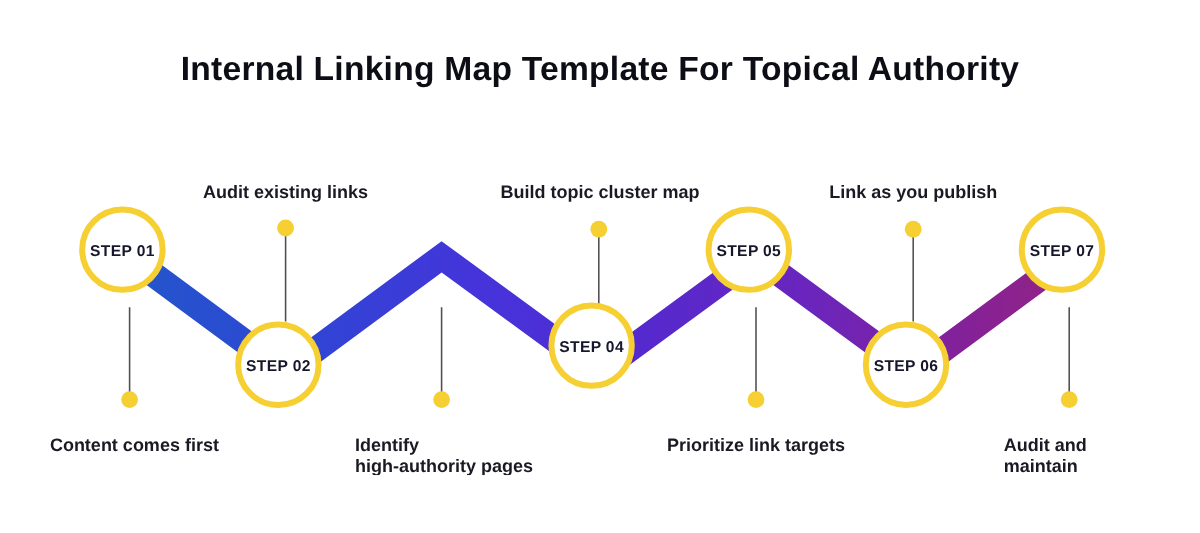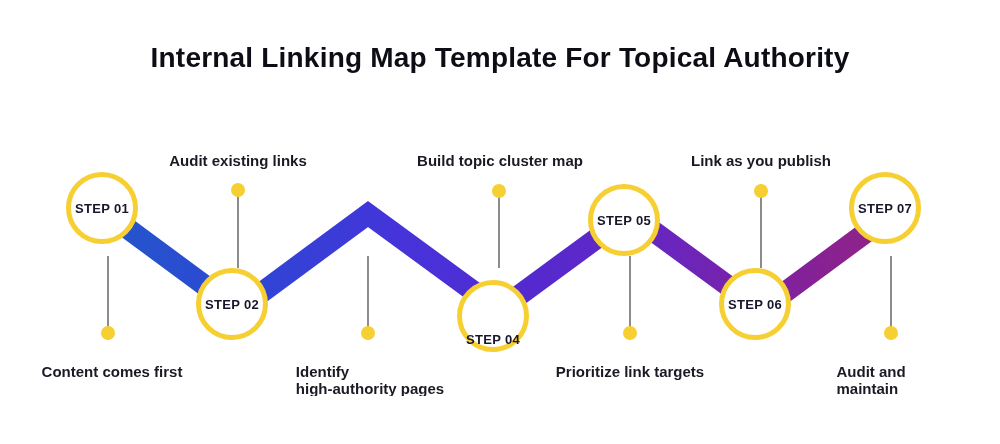--- a/index.html
+++ b/index.html
@@ -104,24 +104,24 @@
       <circle cx="891" cy="333" r="7" fill="#f6cf32"></circle>
     </g>
   </svg>
 
   <div class="step-circle" style="left: 66px; top: 172px; border-color: rgb(246, 207, 50);">
     <span class="step-label">STEP 01</span>
   </div>
   <div class="step-circle" style="left: 196px; top: 268px; border-color: rgb(246, 207, 50);">
     <span class="step-label">STEP 02</span>
   </div>
-  <div class="step-circle" style="left: 457px; top: 280px; border-color: rgb(246, 207, 50); align-items: flex-end;">
+  <div class="step-circle" style="left: 457px; top: 252px; border-color: rgb(246, 207, 50);">
     <span class="step-label">STEP 04</span>
   </div>
-  <div class="step-circle" style="left: 588px; top: 184px; border-color: rgb(246, 207, 50);">
+  <div class="step-circle" style="left: 588px; top: 172px; border-color: rgb(246, 207, 50);">
     <span class="step-label">STEP 05</span>
   </div>
   <div class="step-circle" style="left: 719px; top: 268px; border-color: rgb(246, 207, 50);">
     <span class="step-label">STEP 06</span>
   </div>
   <div class="step-circle" style="left: 849px; top: 172px; border-color: rgb(246, 207, 50);">
     <span class="step-label">STEP 07</span>
   </div>
 
   <div class="caption" style="left:112px;top:363px">Content comes first</div>

